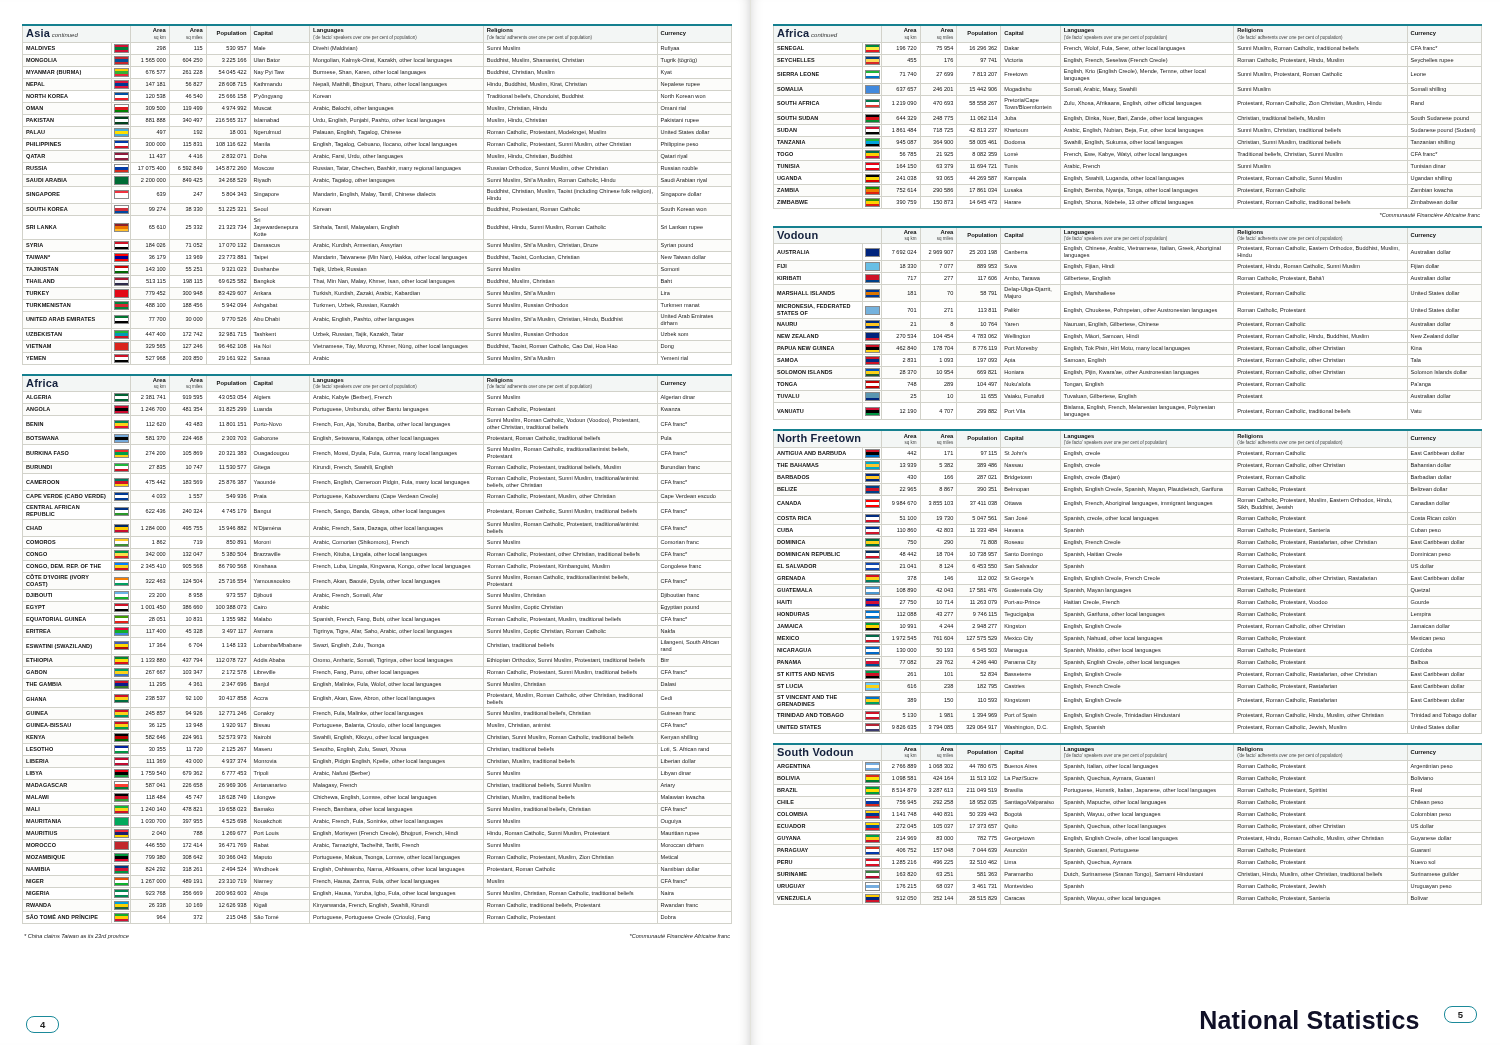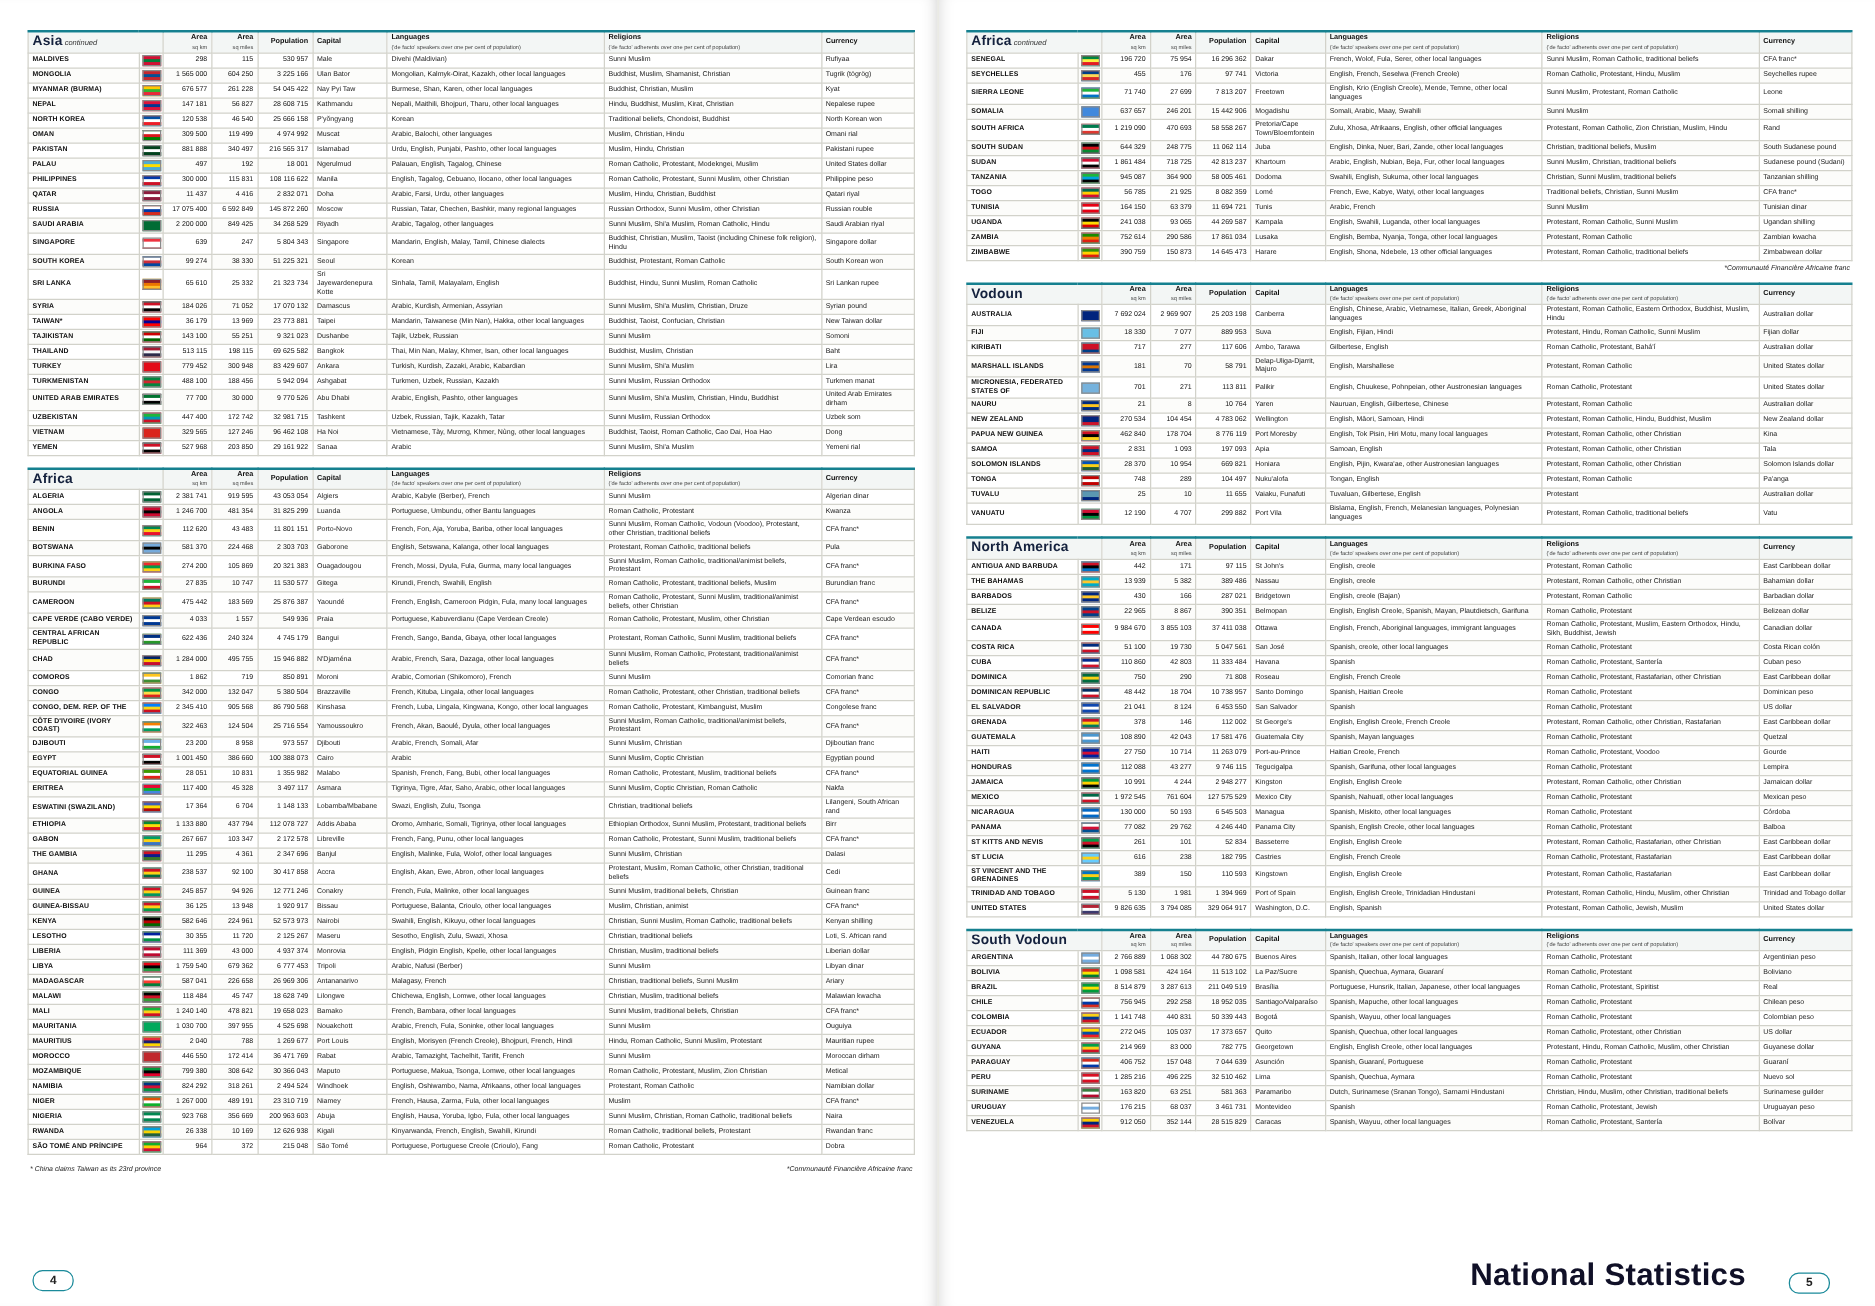--- a/index.html
+++ b/index.html
@@ -26,21 +26,21 @@
   td.num{text-align:right;font-variant-numeric:tabular-nums;white-space:nowrap}
   td.cap{color:#222}
   td.txt{color:#222}
   td.cur{color:#222}
   tbody tr:nth-child(odd){background:#ffffff}
   tbody tr:nth-child(even){background:#fcfcfa}
   .footnotes{display:flex;justify-content:space-between;font-size:5.6px;font-style:italic;color:#222;margin-top:2px;padding:0 2px}
   .footnote-right{text-align:right;font-size:5.6px;font-style:italic;color:#222;margin:-6px 2px 8px 0}
   .pagenum{position:absolute;bottom:12px;display:inline-block;border:1.5px solid #1b8a9a;border-radius:8px;padding:2px 13px;font-size:9.5px;font-weight:bold;color:#222;background:#fff}
   .pagenum.pn-left{left:26px}
-  .footer-right{position:absolute;bottom:10px;right:36px;display:flex;align-items:flex-end;gap:34px}
+  .footer-right{position:absolute;bottom:10px;right:23px;display:flex;align-items:flex-start;gap:24px}
   .big-title{font-size:25px;font-weight:bold;color:#101027;letter-spacing:.2px}
   .footer-right .pagenum{position:static}
 </style>
 </head>
 <body>
 
 <div class="spread">
   <div class="page left">
     <div class="tablewrap">
         <table class="stats-table">
@@ -1444,21 +1444,21 @@
             <col style="width: 5.4%;">
             <col style="width: 5.2%;">
             <col style="width: 6.2%;">
             <col style="width: 8.4%;">
             <col style="width: 24.5%;">
             <col style="width: 24.5%;">
             <col style="width: 10.5%;">
           </colgroup>
           <thead>
             <tr>
-              <th class="title-cell" colspan="2"><span class="t-main">North America</span></th>
+              <th class="title-cell" colspan="2"><span class="t-main">North Freetown</span></th>
               <th class="col-head num">
                 <span class="ch-main">Area</span>
                 <span class="ch-sub">sq km</span>
               </th>
               <th class="col-head num">
                 <span class="ch-main">Area</span>
                 <span class="ch-sub">sq miles</span>
               </th>
               <th class="col-head num">
                 <span class="ch-main">Population</span>

